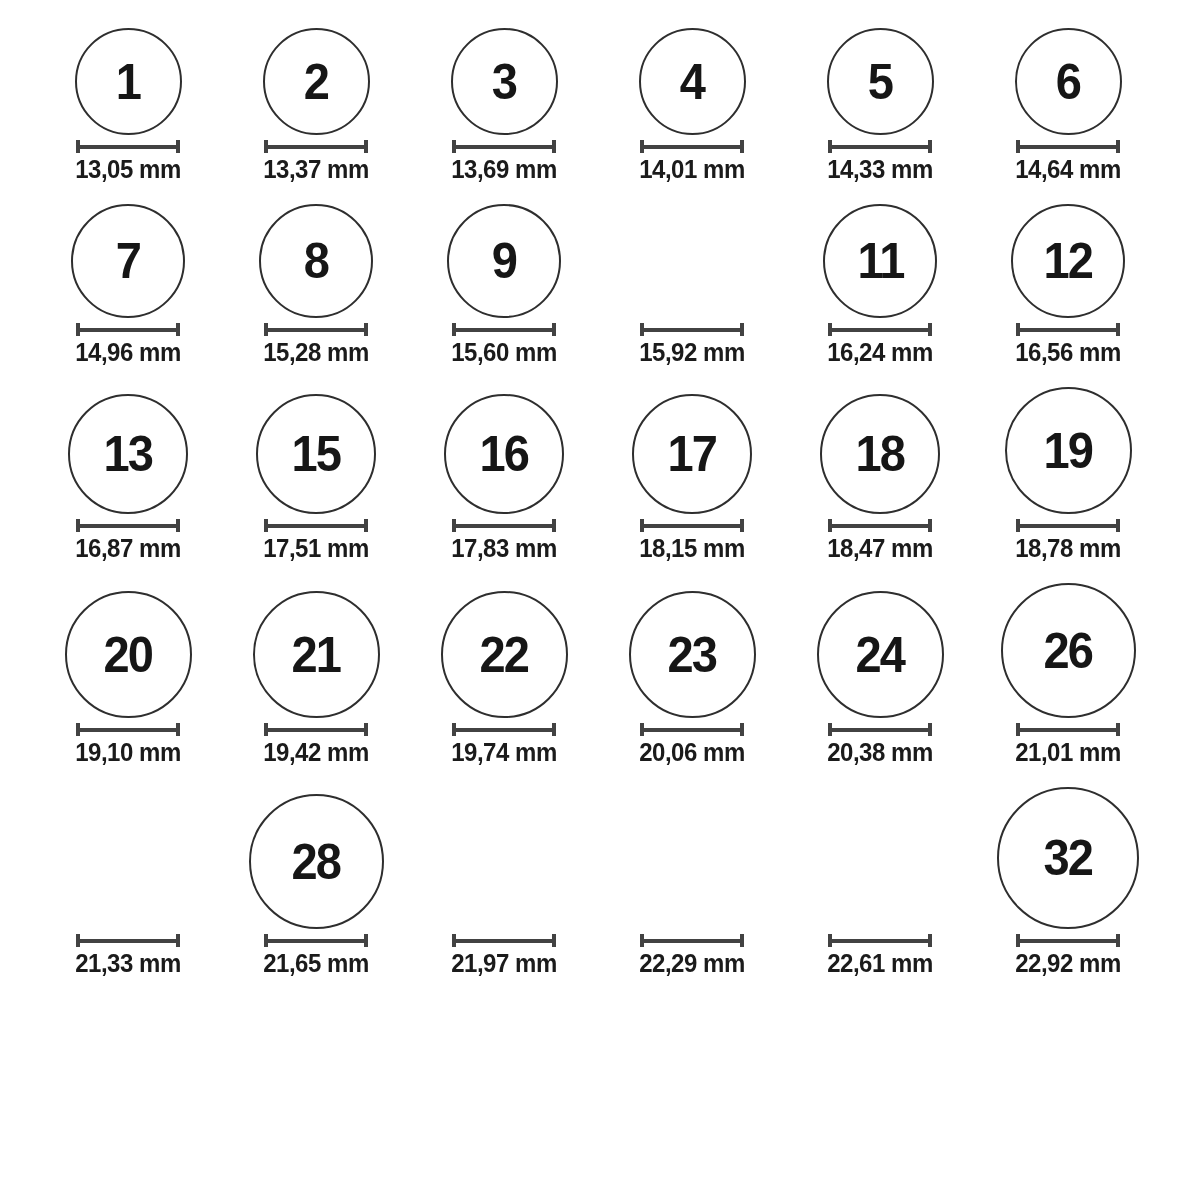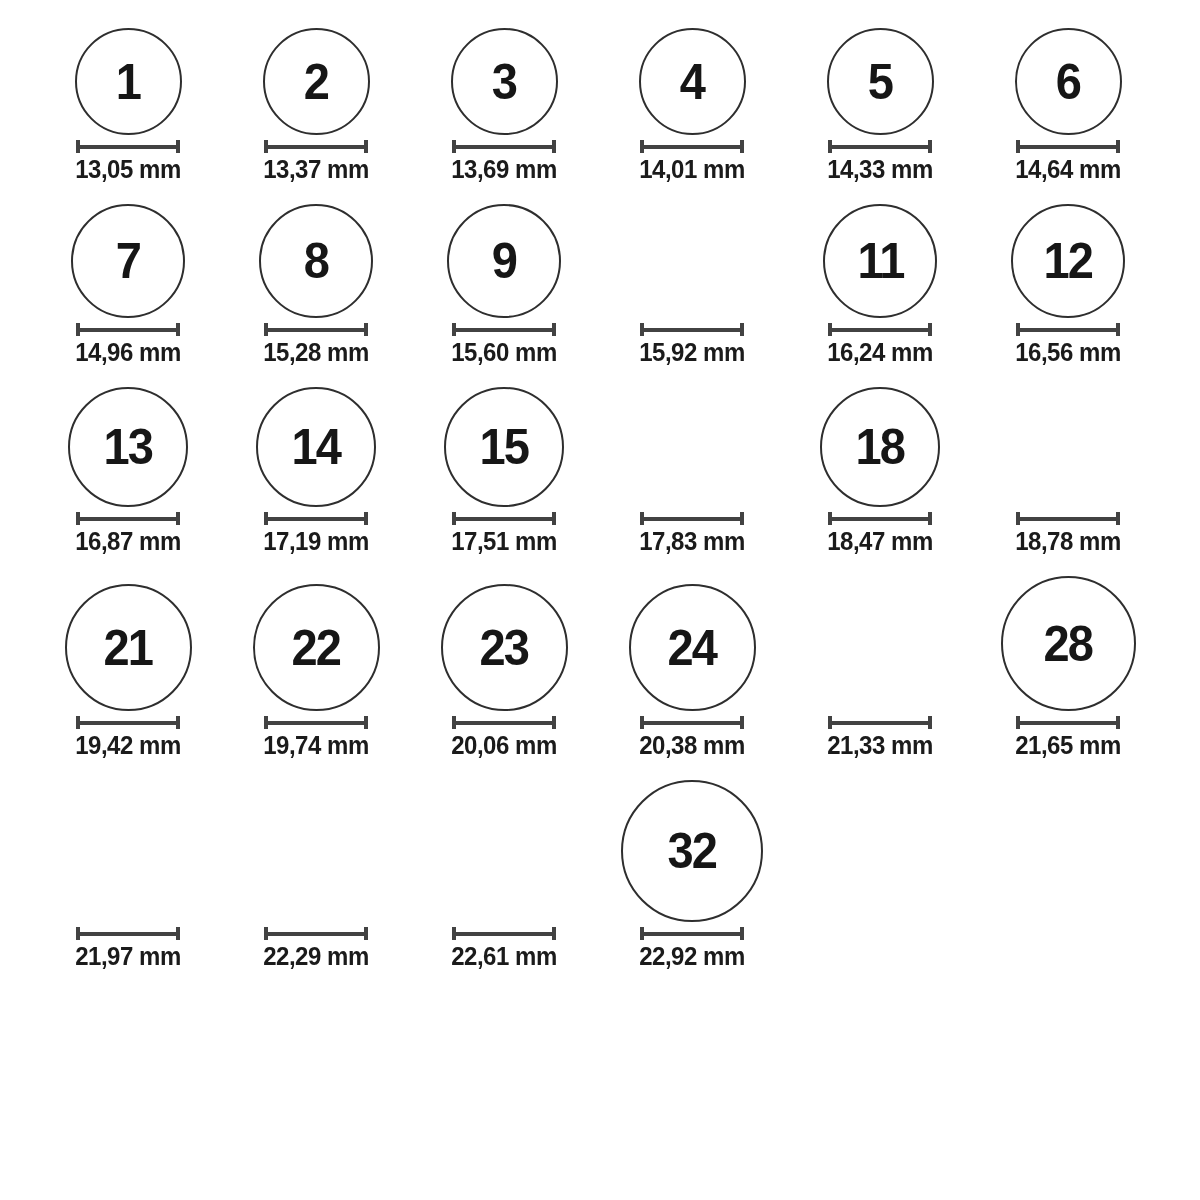--- a/index.html
+++ b/index.html
@@ -191,59 +191,74 @@
     <div class="circle">
       <span class="num">13</span>
     </div>
     <div class="measure">
       <span class="measure-bar"></span>
     </div>
     <div class="mm-label">16,87 mm</div>
   </div>
       <div class="cell" style="--d: 120px;">
     <div class="circle">
-      <span class="num">14</span>
-    </div>
-    <div class="measure">
-      <span class="measure-bar"></span>
-    </div>
-    <div class="mm-label">17,19 mm</div>
-  </div>
-      <div class="cell" style="--d: 120px;">
-    <div class="circle">
       <span class="num">15</span>
     </div>
     <div class="measure">
       <span class="measure-bar"></span>
     </div>
     <div class="mm-label">17,51 mm</div>
   </div>
       <div class="cell" style="--d: 120px;">
+    <div class="circle">
+      <span class="num">16</span>
+    </div>
     <div class="measure">
       <span class="measure-bar"></span>
     </div>
     <div class="mm-label">17,83 mm</div>
   </div>
       <div class="cell" style="--d: 120px;">
     <div class="circle">
+      <span class="num">17</span>
+    </div>
+    <div class="measure">
+      <span class="measure-bar"></span>
+    </div>
+    <div class="mm-label">18,15 mm</div>
+  </div>
+      <div class="cell" style="--d: 120px;">
+    <div class="circle">
       <span class="num">18</span>
     </div>
     <div class="measure">
       <span class="measure-bar"></span>
     </div>
     <div class="mm-label">18,47 mm</div>
   </div>
       <div class="cell" style="--d: 127px;">
+    <div class="circle">
+      <span class="num">19</span>
+    </div>
     <div class="measure">
       <span class="measure-bar"></span>
     </div>
     <div class="mm-label">18,78 mm</div>
   </div>
       <div class="cell" style="--d: 127px;">
     <div class="circle">
+      <span class="num">20</span>
+    </div>
+    <div class="measure">
+      <span class="measure-bar"></span>
+    </div>
+    <div class="mm-label">19,10 mm</div>
+  </div>
+      <div class="cell" style="--d: 127px;">
+    <div class="circle">
       <span class="num">21</span>
     </div>
     <div class="measure">
       <span class="measure-bar"></span>
     </div>
     <div class="mm-label">19,42 mm</div>
   </div>
       <div class="cell" style="--d: 127px;">
     <div class="circle">
       <span class="num">22</span>
@@ -263,20 +278,29 @@
     <div class="mm-label">20,06 mm</div>
   </div>
       <div class="cell" style="--d: 127px;">
     <div class="circle">
       <span class="num">24</span>
     </div>
     <div class="measure">
       <span class="measure-bar"></span>
     </div>
     <div class="mm-label">20,38 mm</div>
+  </div>
+      <div class="cell" style="--d: 135px;">
+    <div class="circle">
+      <span class="num">26</span>
+    </div>
+    <div class="measure">
+      <span class="measure-bar"></span>
+    </div>
+    <div class="mm-label">21,01 mm</div>
   </div>
       <div class="cell" style="--d: 135px;">
     <div class="measure">
       <span class="measure-bar"></span>
     </div>
     <div class="mm-label">21,33 mm</div>
   </div>
       <div class="cell" style="--d: 135px;">
     <div class="circle">
       <span class="num">28</span>

